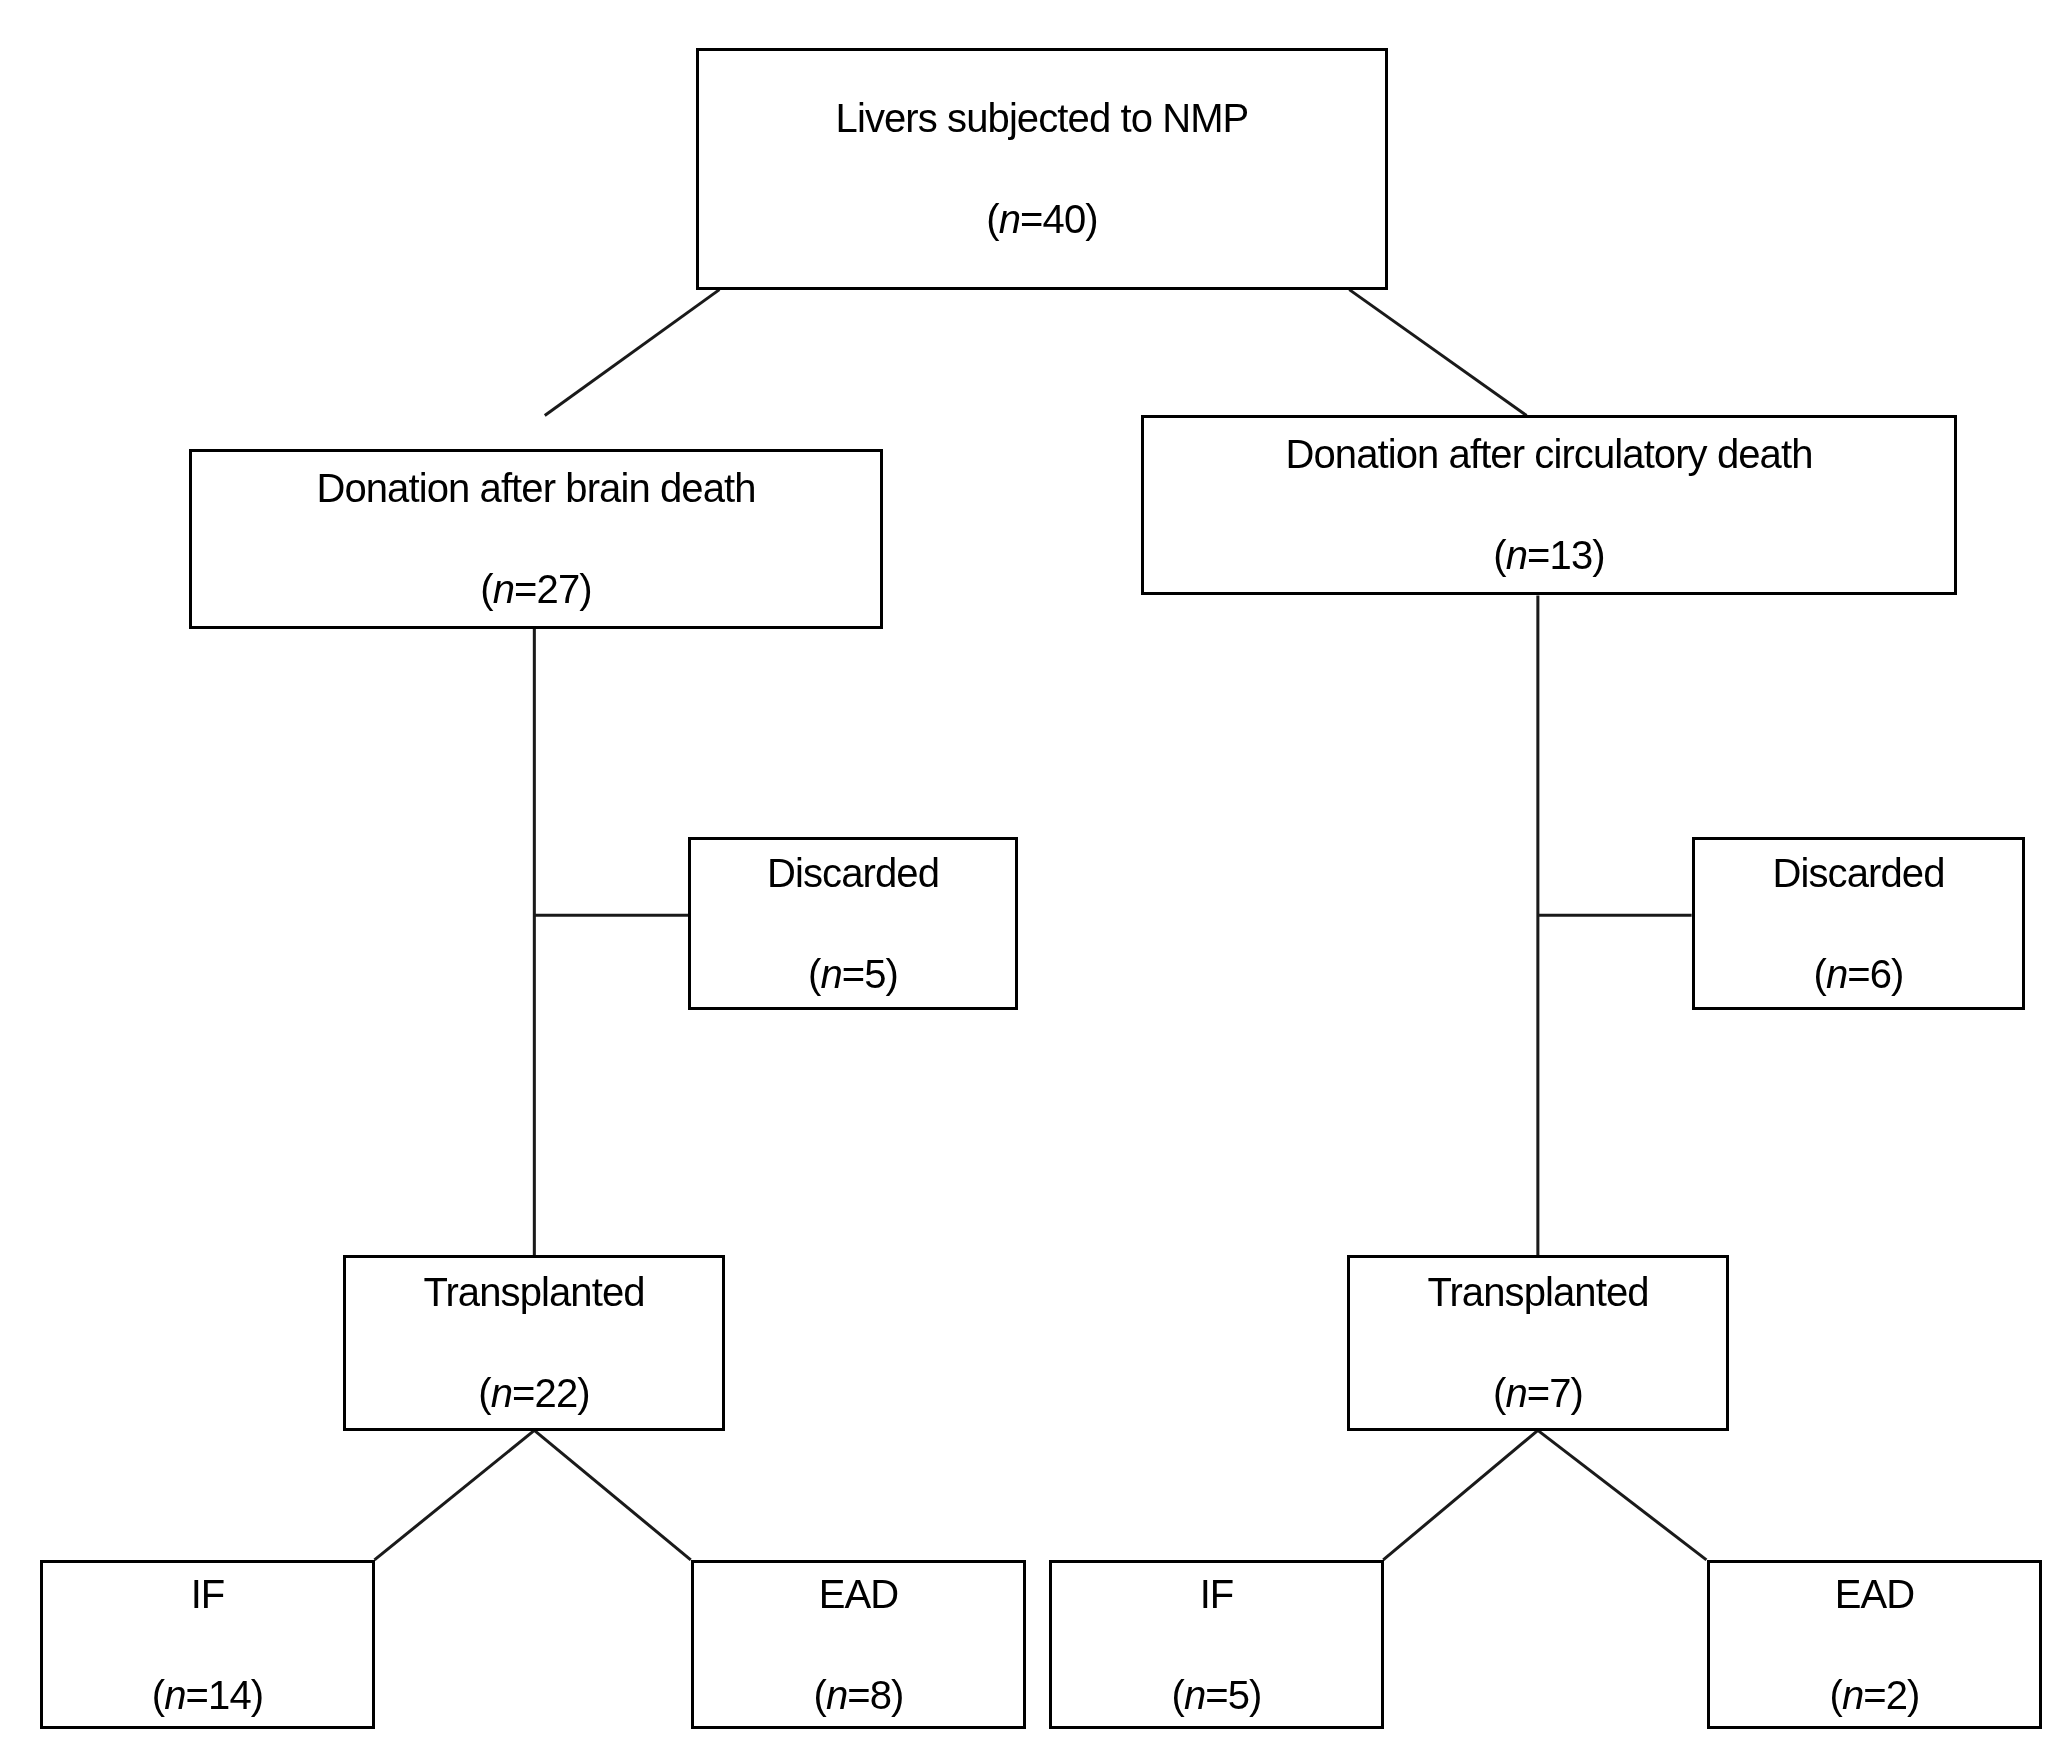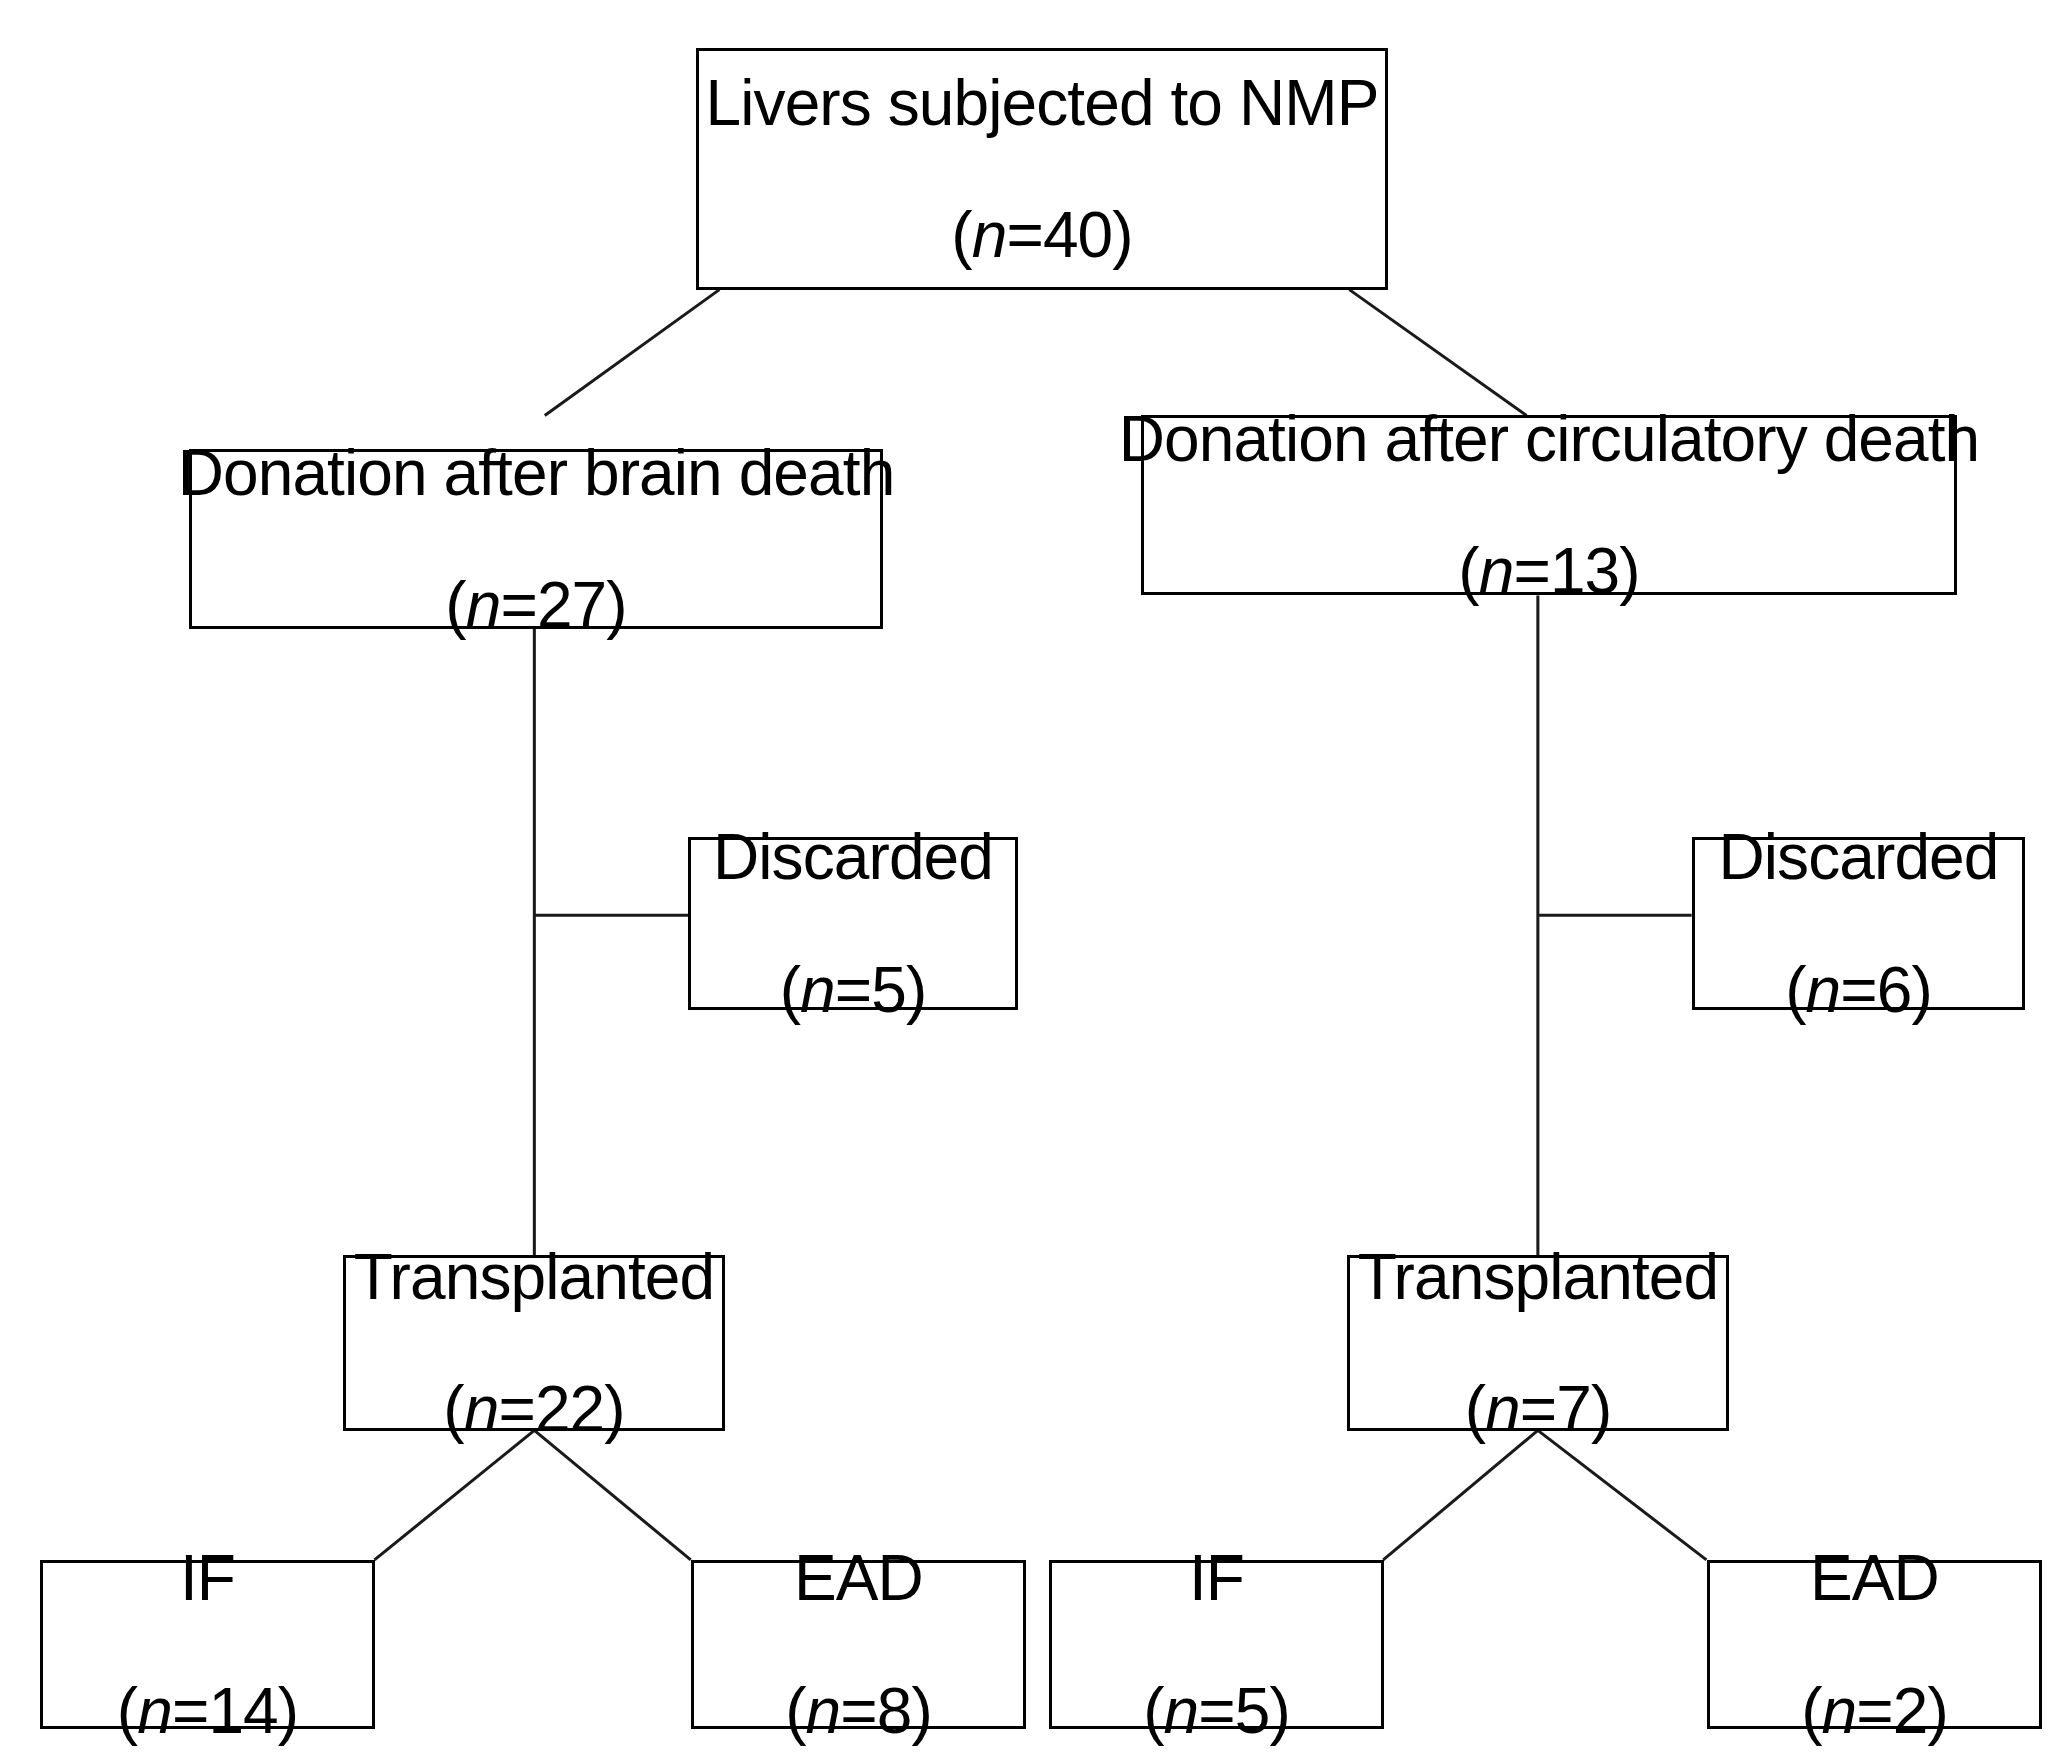--- a/index.html
+++ b/index.html
@@ -30,21 +30,21 @@
   .node {
     position: absolute;
     box-sizing: border-box;
     border: 3.5px solid #000000;
     background: #ffffff;
     display: flex;
     flex-direction: column;
     align-items: center;
     justify-content: center;
     text-align: center;
-    font-size: 64px;
+    font-size: 40px;
     line-height: 1.32;
     letter-spacing: -0.9px;
     white-space: nowrap;
     gap: 48px;
   }
   .node .count i { font-style: italic; }
 
   
   .n-root   { left: 696px;  top: 48px;   width: 692px; height: 242px; }
   .n-dbd    { left: 189px;  top: 415px;  width: 694px; height: 180px; margin-top: 34px; }

